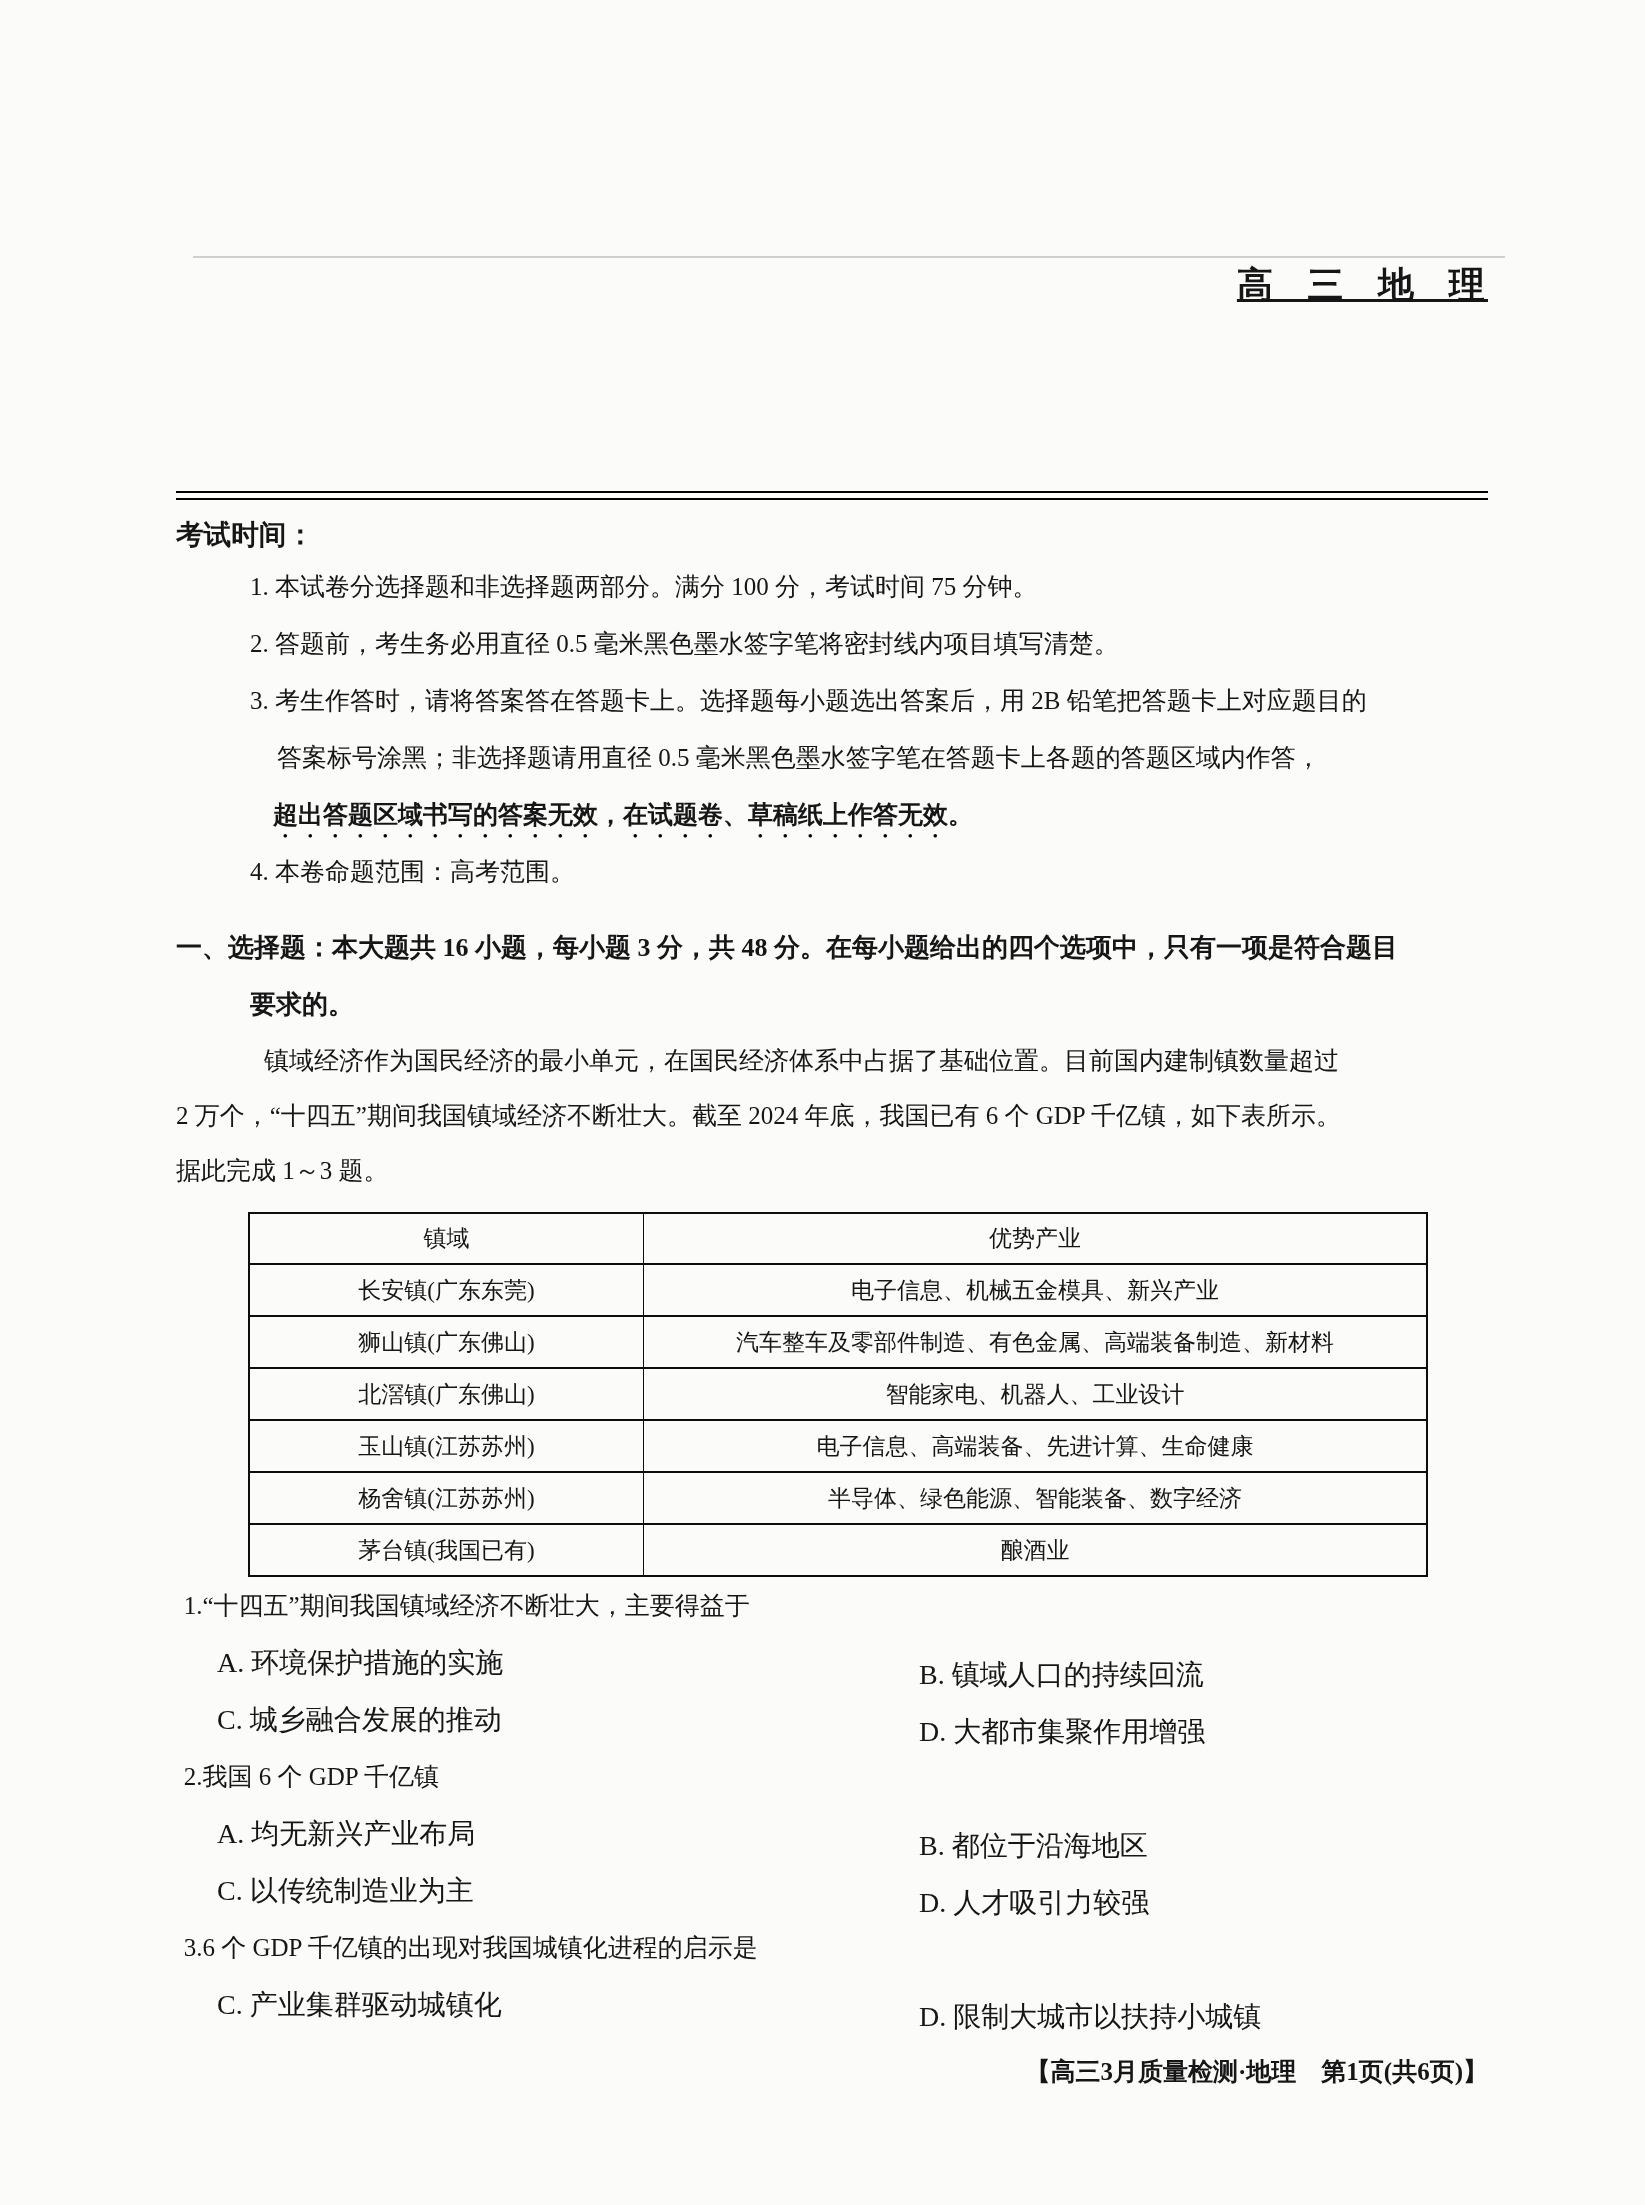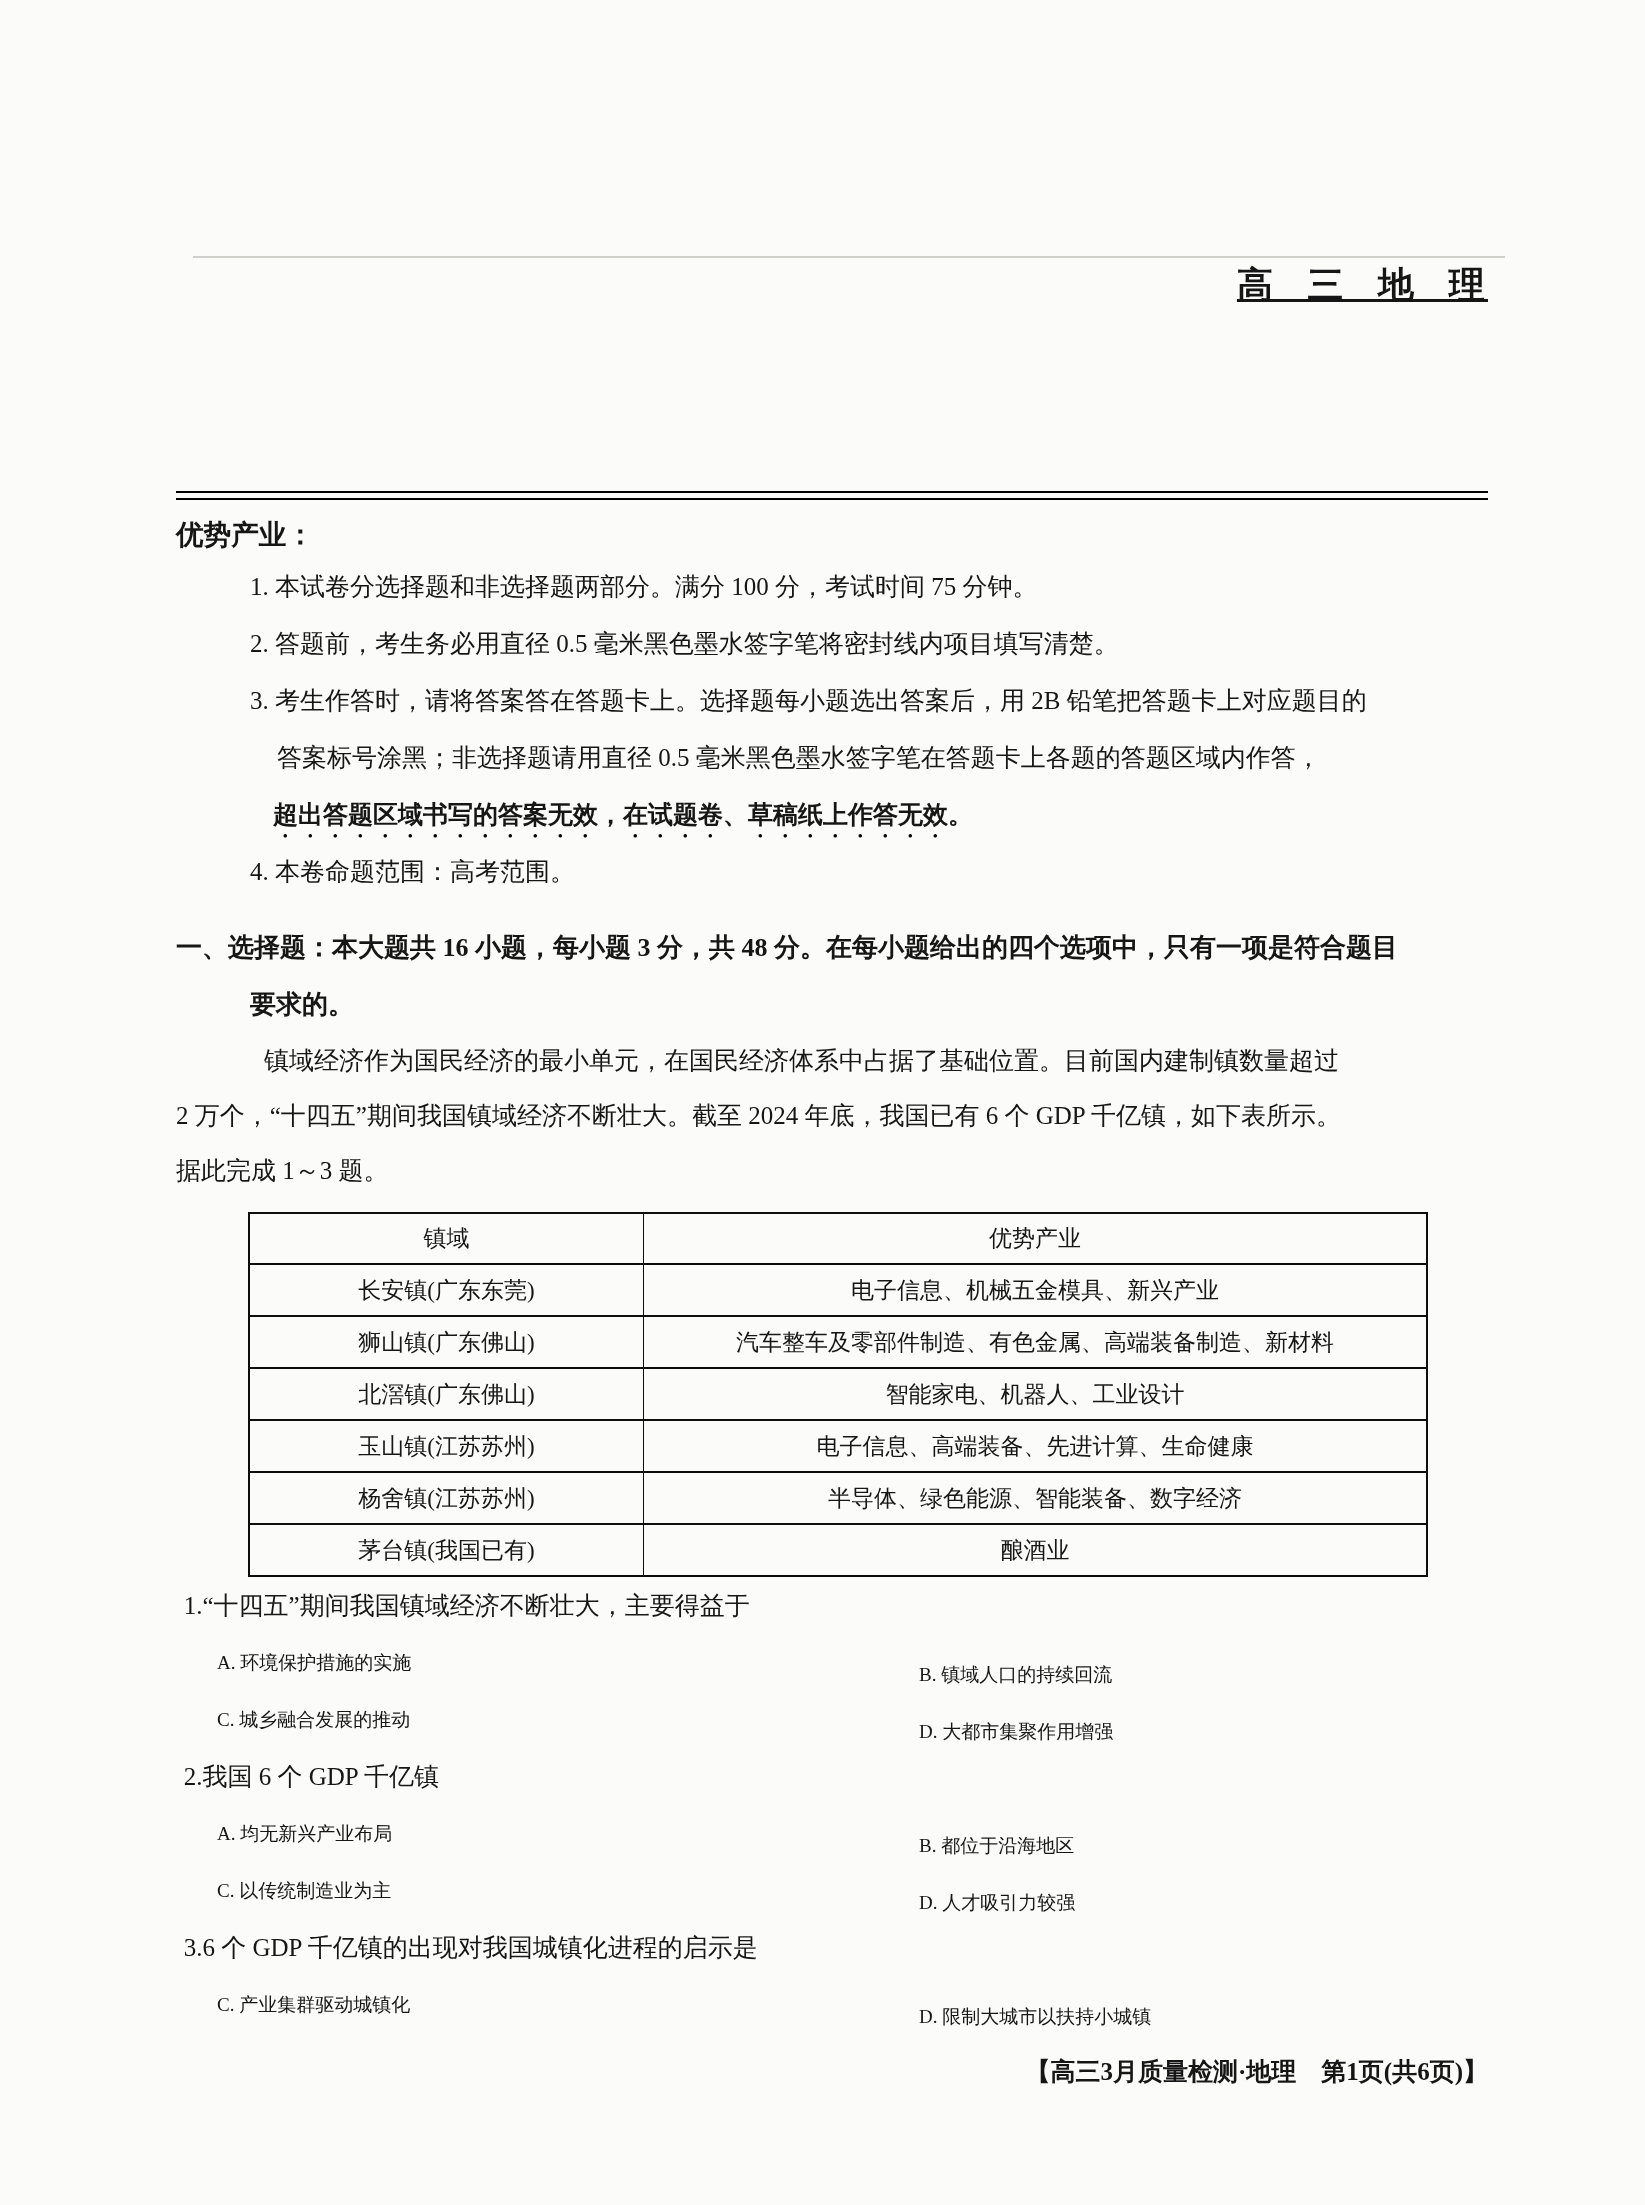--- a/index.html
+++ b/index.html
@@ -67,40 +67,40 @@
     border-right:1.1px solid #0d0d0d;
     text-align:center; vertical-align:middle;
     font-size:23px; font-weight:400;
     padding:0;
   }
   table.towns th { height:49px; }
   table.towns td { height:50px; }
   .col-town { width:393px; }
 
   .q-stem { font-size:25px; line-height:57px; padding-left:7.7px; white-space:nowrap; }
-  .opt-row { position:relative; font-size:19px; line-height:57px; white-space:nowrap; }
+  .opt-row { position:relative; font-size:28px; line-height:57px; white-space:nowrap; }
   .opt-left { display:inline-block; padding-left:41px; }
   .opt-right { position:absolute; left:743px; top:12px; }
 
   .footer { margin-top:19px; text-align:right; font-size:25px; font-weight:700; line-height:40px; }
 </style>
 </head>
 <body>
 
 <div class="page">
   <div class="scan-line"></div>
 
   <div class="content">
 
     <h1 class="title">高 三 地 理</h1>
 
     <div class="double-rule"></div>
 
     <section>
-      <div class="notice-head">优势产业：</div>
+      <div class="notice-head">考试时间：</div>
       <div class="nline n-item">1. 本试卷分选择题和非选择题两部分。满分 100 分，考试时间 75 分钟。</div>
       <div class="nline n-item">2. 答题前，考生务必用直径 0.5 毫米黑色墨水签字笔将密封线内项目填写清楚。</div>
       <div class="nline n-item">3. 考生作答时，请将答案答在答题卡上。选择题每小题选出答案后，用 2B 铅笔把答题卡上对应题目的</div>
       <div class="nline n-cont">答案标号涂黑；非选择题请用直径 0.5 毫米黑色墨水签字笔在答题卡上各题的答题区域内作答，</div>
       <div class="nline n-bold">超出答题区域书写的答案无效，在试题卷、草稿纸上作答无效。</div>
       <div class="nline n-item">4. 本卷命题范围：高考范围。</div>
     </section>
 
     <section>
       <div class="sec-head">一、选择题：本大题共 16 小题，每小题 3 分，共 48 分。在每小题给出的四个选项中，只有一项是符合题目</div>

